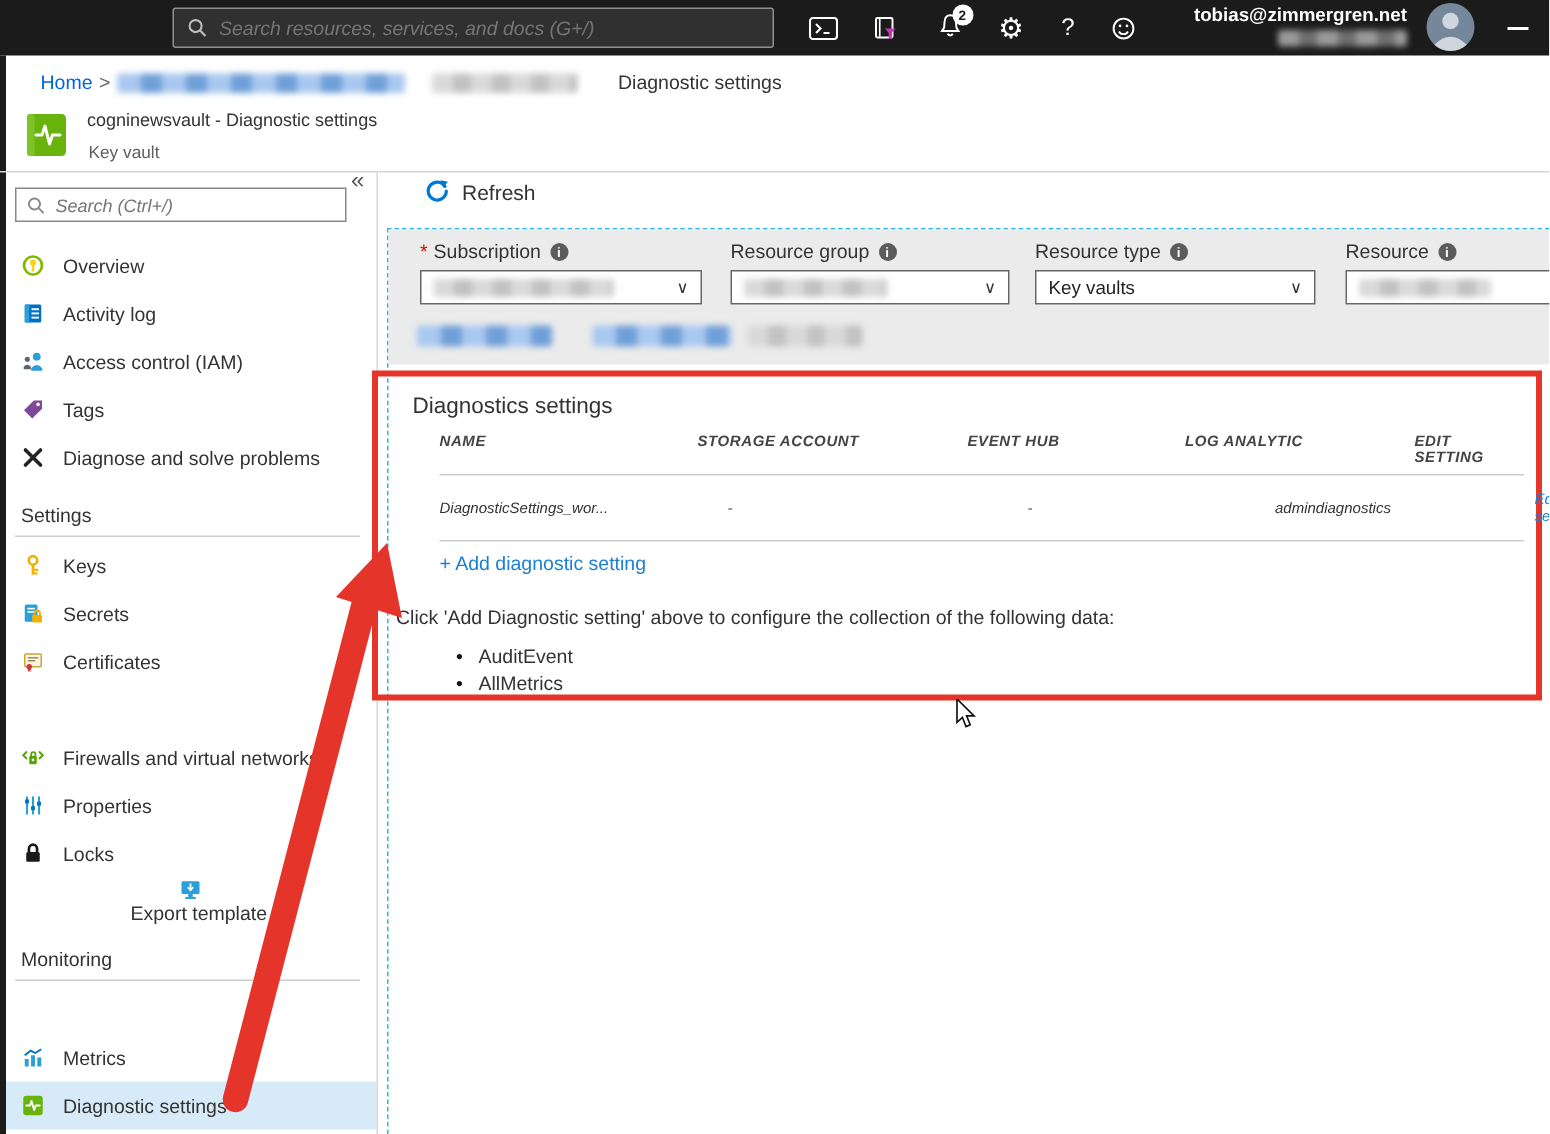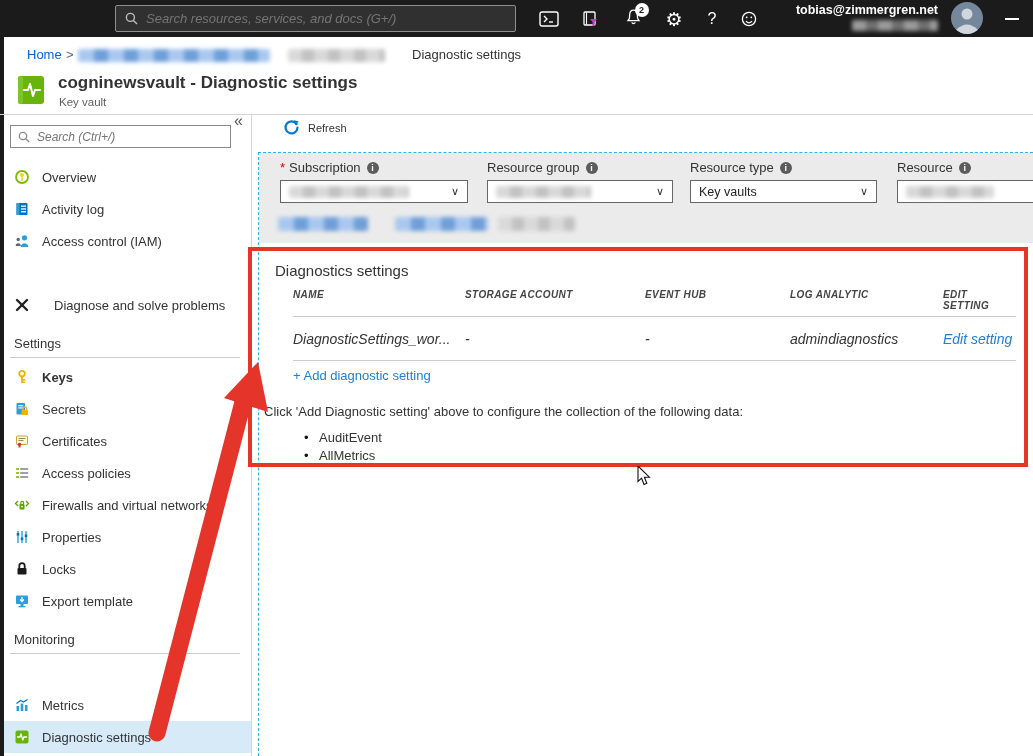--- a/index.html
+++ b/index.html
@@ -29,61 +29,61 @@
   .avatar { top:2px; right:50px; width:32px; height:32px; border-radius:50%; background:#75879a; overflow:hidden; }
   .minimize { top:18px; right:14px; width:14px; height:2px; background:#fff; }
 
   
   .breadcrumb { left:0; top:37px; width:1033px; height:30px; background:#fff; font-size:13px; }
   .crumb-home { left:27px; top:10px; color:#0065d9; cursor:pointer; }
   .crumb-sep { left:66px; top:10px; color:#666; }
   .crumb-cur { left:412px; top:10px; color:#333; }
 
   
-  .pagehead-title { left:58px; top:73px; font-size:17px; font-weight:bold; color:#333; }
+  .pagehead-title { left:58px; top:73px; font-size:12px; font-weight:normal; color:#333; }
   .pagehead-sub { left:59px; top:96px; font-size:11.5px; color:#605e5c; }
   .head-divider { left:0; top:114px; width:1033px; height:1px; background:#d6d6d6; }
   .leftstrip { left:0; top:37px; width:4px; height:719px; background:#1b1b1b; }
 
   
   .collapse-btn { left:234px; top:112px; font-size:16px; color:#555; cursor:pointer; }
   .sb-search { left:10px; top:125px; width:221px; height:23px; background:#fff; border:1px solid #8a8886;
     display:flex; align-items:center; padding-left:7px; }
   .sb-search input { border:none; outline:none; font-style:italic; font-size:12px; color:#767676;
     width:180px; margin-left:7px; font-family:inherit; background:transparent; }
   .sb-item { left:4px; width:247px; height:32px; display:flex; align-items:center; padding-left:10px;
     font-size:13px; color:#333; cursor:pointer; }
   .sb-item .icn { width:16px; height:16px; margin-right:12px; flex:0 0 16px; }
   .sb-header { left:14px; font-size:13px; color:#333; }
   .sb-divider { left:10px; width:230px; height:1px; background:#ccc; }
   .sb-selected { background:#d7eaf8; }
   .vdivider { left:251px; top:115px; width:1px; height:641px; background:#d6d6d6; }
 
   
-  .refresh-btn { left:283px; top:119px; display:flex; align-items:center; font-size:11px; color:#333; cursor:pointer; }
+  .refresh-btn { left:283px; top:119px; display:flex; align-items:flex-end; font-size:14px; color:#333; cursor:pointer; }
   .refresh-btn svg { margin-right:8px; }
   .dashed-region { left:258px; top:152px; width:775px; height:604px;
     border-top:1px dashed #2ab4ea; border-left:1px dashed #2ab4ea; }
   .filterbar { left:259px; top:153px; width:774px; height:90px; background:#ebebeb; }
   .f-label { top:160px; font-size:13px; color:#333; display:flex; align-items:center; }
   .req { color:#d00; margin-right:4px; }
   .info-i { display:inline-block; width:12px; height:12px; border-radius:50%; background:#5c5c5c; color:#fff;
     font-size:9px; line-height:12px; text-align:center; margin-left:6px; font-weight:bold; }
   .dropdown { top:180px; height:23px; background:#fff; border:1px solid #666; display:flex;
     align-items:center; justify-content:space-between; padding:0 8px; font-size:12.5px; color:#222; cursor:pointer; }
   .chev { color:#333; font-size:11px; }
   .pill { top:217px; height:14px; }
 
   
   .redbox { left:248px; top:247px; width:780px; height:220px; border:4px solid #e5352b; z-index:10; }
   .panel-title { left:23px; top:11px; font-size:15px; color:#333; }
   .tgrid { display:grid; grid-template-columns:172px 180px 145px 153px 1fr;font-style:italic; }
   .thead { left:41px; top:38px; width:723px; font-size:10px; font-weight:bold; color:#444; letter-spacing:0.4px; }
   .thead-line { left:41px; top:65px; width:723px; height:1px; background:#ccc; }
-  .trow { left:41px; top:66px; width:723px; height:44px; font-size:14px; color:#333; align-items:center; border-bottom:1px solid #ccc; }
+  .trow { left:41px; top:66px; width:723px; height:44px; font-size:10px; color:#333; align-items:center; border-bottom:1px solid #ccc;gap:20px; }
   .trow > div { display:flex; align-items:center; height:44px; }
   .link { color:#1b7fd4; cursor:pointer; }
   .addlink { left:41px; top:117px; font-size:13px; }
   .instruction { left:12px; top:153px; font-size:13px; color:#333; }
   .bullet { left:52px; font-size:13px; color:#333; display:flex; }
   .bullet .dot { width:15px; color:#111; }
 
   
   .overlay { left:0; top:0; width:1033px; height:756px; pointer-events:none; z-index:40; }
   .cursor { left:637px; top:466px; z-index:50; pointer-events:none; }
@@ -214,33 +214,40 @@
   <div class="abs sb-item" style="top:225px;">
     <svg class="icn" viewBox="0 0 16 16">
       <circle cx="4.2" cy="6.5" r="1.7" fill="#5b6770"></circle>
       <path d="M1.8 11.5 q2.4-2.6 4.8 0 v1.6 h-4.8 z" fill="#5b6770"></path>
       <circle cx="10.5" cy="4.8" r="2.6" fill="#2a9fd8"></circle>
       <path d="M6.8 12.5 q3.7-4.4 7.4 0 v1.6 h-7.4 z" fill="#2a9fd8"></path>
     </svg>
     <span>Access control (IAM)</span>
   </div>
 
-
-  <div class="abs sb-item" style="top:289px;gap:12px;">
+  <div class="abs sb-item" style="top:257px;">
+    <svg class="icn" viewBox="0 0 16 16">
+      <path d="M2 8.5 L8.5 2 L14 2 L14 7.5 L7.5 14 Z" fill="#804998"></path>
+      <circle cx="11.4" cy="4.6" r="1.2" fill="#fff"></circle>
+    </svg>
+    <span>Tags</span>
+  </div>
+
+  <div class="abs sb-item" style="top:289px;">
     <svg class="icn" viewBox="0 0 16 16">
       <path d="M3 3 L13 13" stroke="#222" stroke-width="2.4" stroke-linecap="round"></path>
       <path d="M13 3 L3 13" stroke="#222" stroke-width="2.4" stroke-linecap="round"></path>
     </svg>
     <span>Diagnose and solve problems</span>
   </div>
 
   <div class="abs sb-header" style="top:336px;">Settings</div>
   <div class="abs sb-divider" style="top:357px;"></div>
 
-  <div class="abs sb-item" style="top:361px;font-weight:bold;">
+  <div class="abs sb-item" style="top:361px;">
     <svg class="icn" viewBox="0 0 16 16">
       <circle cx="8" cy="4.6" r="2.8" fill="none" stroke="#f2b102" stroke-width="1.8"></circle>
       <rect x="7.1" y="7.2" width="1.8" height="7" fill="#f2b102"></rect>
       <rect x="8.9" y="10.2" width="2.6" height="1.5" fill="#f2b102"></rect>
       <rect x="8.9" y="12.5" width="2" height="1.5" fill="#f2b102"></rect>
     </svg>
     <span>Keys</span>
   </div>
 
   <div class="abs sb-item" style="top:393px;">
@@ -258,31 +265,20 @@
     <svg class="icn" viewBox="0 0 16 16">
       <rect x="2.5" y="3" width="11" height="8.5" rx="0.8" fill="#fdf6e3" stroke="#caa53d" stroke-width="1"></rect>
       <rect x="4.5" y="5" width="7" height="1" fill="#9a8b5a"></rect>
       <rect x="4.5" y="7" width="5" height="1" fill="#9a8b5a"></rect>
       <circle cx="5.5" cy="11.5" r="1.8" fill="#d13438"></circle>
       <polygon points="4.6,12.8 4.6,15 5.5,14.2 6.4,15 6.4,12.8" fill="#d13438"></polygon>
     </svg>
     <span>Certificates</span>
   </div>
 
-  <div class="abs sb-item" style="top:457px;">
-    <svg class="icn" viewBox="0 0 16 16">
-      <rect x="2" y="3.2" width="3" height="1.6" fill="#7fba00"></rect>
-      <rect x="6.2" y="3.2" width="8" height="1.6" fill="#8a8a8a"></rect>
-      <rect x="2" y="7.2" width="3" height="1.6" fill="#7fba00"></rect>
-      <rect x="6.2" y="7.2" width="8" height="1.6" fill="#8a8a8a"></rect>
-      <rect x="2" y="11.2" width="3" height="1.6" fill="#7fba00"></rect>
-      <rect x="6.2" y="11.2" width="8" height="1.6" fill="#8a8a8a"></rect>
-    </svg>
-    <span>Access policies</span>
-  </div>
 
   <div class="abs sb-item" style="top:489px;">
     <svg class="icn" viewBox="0 0 16 16">
       <path d="M4 4 L1.5 6.5 L4 9" fill="none" stroke="#57a300" stroke-width="1.3"></path>
       <path d="M12 4 L14.5 6.5 L12 9" fill="none" stroke="#57a300" stroke-width="1.3"></path>
       <rect x="5.5" y="7" width="5" height="5.5" rx="0.8" fill="#57a300"></rect>
       <path d="M6.8 7 V5.8 a1.4 1.4 0 0 1 2.8 0 V7" fill="none" stroke="#57a300" stroke-width="1.2"></path>
       <circle cx="8" cy="9.6" r="0.9" fill="#fff"></circle>
     </svg>
     <span>Firewalls and virtual networks</span>
@@ -301,21 +297,21 @@
   </div>
 
   <div class="abs sb-item" style="top:553px;">
     <svg class="icn" viewBox="0 0 16 16">
       <rect x="3.5" y="7" width="9" height="6.5" rx="1" fill="#1a1a1a"></rect>
       <path d="M5.3 7 V4.8 a2.7 2.7 0 0 1 5.4 0 V7" fill="none" stroke="#1a1a1a" stroke-width="1.8"></path>
     </svg>
     <span>Locks</span>
   </div>
 
-  <div class="abs sb-item" style="top:585px;">
+  <div class="abs sb-item" style="top:585px;flex-direction:column;">
     <svg class="icn" viewBox="0 0 16 16">
       <rect x="2" y="2.5" width="12" height="8.5" rx="1" fill="#2a9fd8"></rect>
       <rect x="6.5" y="11" width="3" height="2" fill="#2a9fd8"></rect>
       <rect x="4.5" y="13" width="7" height="1.3" fill="#2a9fd8"></rect>
       <path d="M8 4 V8 M6.2 6.5 L8 8.5 L9.8 6.5" fill="none" stroke="#fff" stroke-width="1.2"></path>
     </svg>
     <span>Export template</span>
   </div>
 
   <div class="abs sb-header" style="top:632px;">Monitoring</div>

